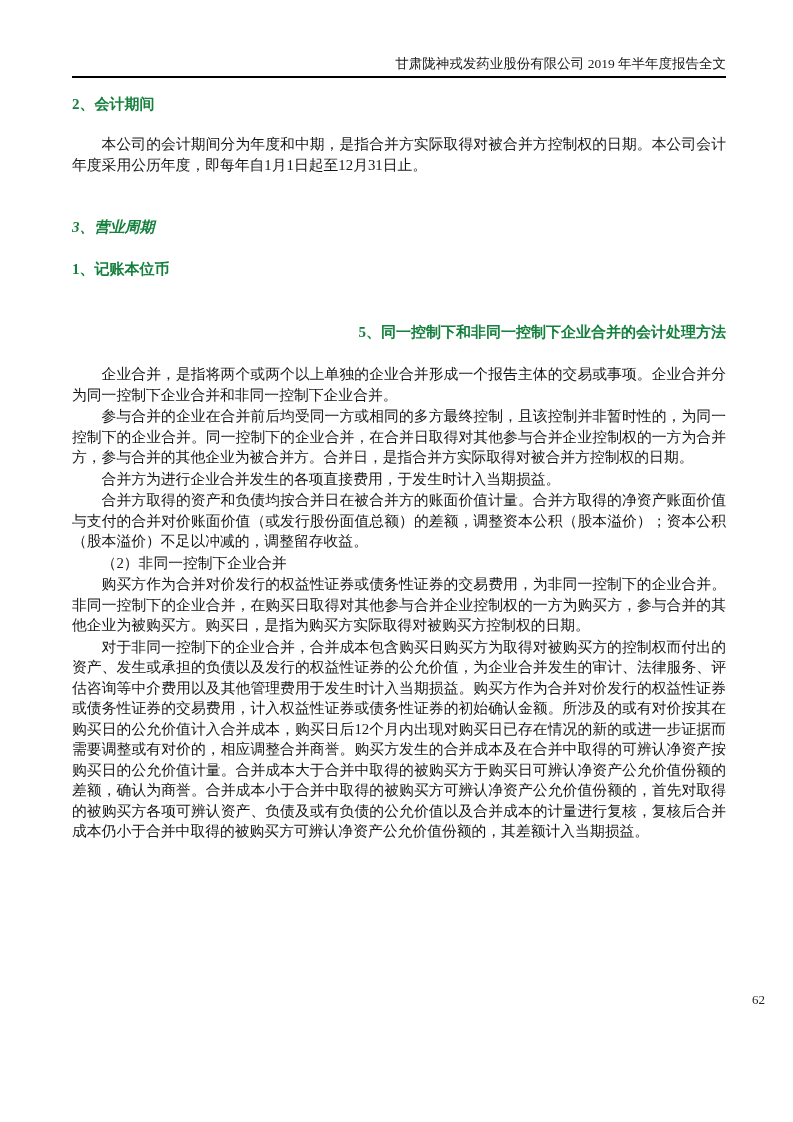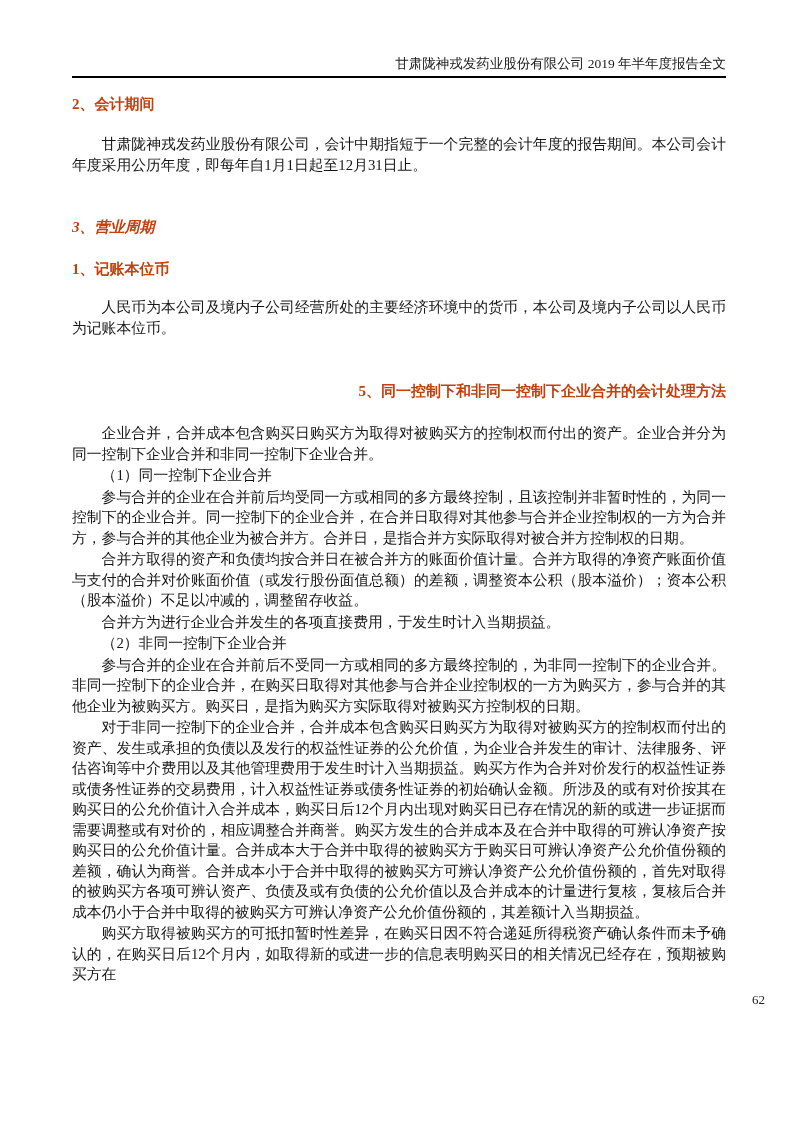--- a/index.html
+++ b/index.html
@@ -24,21 +24,21 @@
   }
   .content {
     margin-left: 72px;
     width: 654px;
   }
   .content h2 {
     font-size: 15px;
     font-weight: bold;
     line-height: 20px;
     margin: 0;
-    color: #c2410c;
+    color: #15803d;
   }
   .content p {
     font-size: 14.8px;
     line-height: 20.5px;
     margin: 1px 0 0 0;
     text-align: justify;
     text-indent: 2em;
     color: #161616;
     word-break: break-all;
   }
@@ -99,43 +99,40 @@
 <div class="page">
 
   <div class="header">
     <span>甘肃陇神戎发药业股份有限公司 2019 年半年度报告全文</span>
   </div>
 
   <main class="content">
 
     <section>
       <h2 class="mt16">2、会计期间</h2>
-      <p class="mt20">甘肃陇神戎发药业股份有限公司，会计中期指短于一个完整的会计年度的报告期间。本公司会计年度采用公历年度，即每年自1月1日起至12月31日止。</p>
+      <p class="mt20">本公司的会计期间分为年度和中期，是指合并方实际取得对被合并方控制权的日期。本公司会计年度采用公历年度，即每年自1月1日起至12月31日止。</p>
     </section>
 
     <section>
       <h2 class="mt42">3、营业周期</h2>
     </section>
 
     <section>
       <h2 class="mt22">1、记账本位币</h2>
-      <p class="mt18">人民币为本公司及境内子公司经营所处的主要经济环境中的货币，本公司及境内子公司以人民币为记账本位币。</p>
     </section>
 
     <section>
       <h2 class="mt43">5、同一控制下和非同一控制下企业合并的会计处理方法</h2>
-      <p class="mt22">企业合并，合并成本包含购买日购买方为取得对被购买方的控制权而付出的资产。企业合并分为同一控制下企业合并和非同一控制下企业合并。</p>
-      <p>（1）同一控制下企业合并</p>
+      <p class="mt22">企业合并，是指将两个或两个以上单独的企业合并形成一个报告主体的交易或事项。企业合并分为同一控制下企业合并和非同一控制下企业合并。</p>
       <p>参与合并的企业在合并前后均受同一方或相同的多方最终控制，且该控制并非暂时性的，为同一控制下的企业合并。同一控制下的企业合并，在合并日取得对其他参与合并企业控制权的一方为合并方，参与合并的其他企业为被合并方。合并日，是指合并方实际取得对被合并方控制权的日期。</p>
+      <p>合并方为进行企业合并发生的各项直接费用，于发生时计入当期损益。</p>
       <p>合并方取得的资产和负债均按合并日在被合并方的账面价值计量。合并方取得的净资产账面价值与支付的合并对价账面价值（或发行股份面值总额）的差额，调整资本公积（股本溢价）；资本公积（股本溢价）不足以冲减的，调整留存收益。</p>
-      <p>合并方为进行企业合并发生的各项直接费用，于发生时计入当期损益。</p>
       <p>（2）非同一控制下企业合并</p>
-      <p>参与合并的企业在合并前后不受同一方或相同的多方最终控制的，为非同一控制下的企业合并。非同一控制下的企业合并，在购买日取得对其他参与合并企业控制权的一方为购买方，参与合并的其他企业为被购买方。购买日，是指为购买方实际取得对被购买方控制权的日期。</p>
+      <p>购买方作为合并对价发行的权益性证券或债务性证券的交易费用，为非同一控制下的企业合并。非同一控制下的企业合并，在购买日取得对其他参与合并企业控制权的一方为购买方，参与合并的其他企业为被购买方。购买日，是指为购买方实际取得对被购买方控制权的日期。</p>
       <p>对于非同一控制下的企业合并，合并成本包含购买日购买方为取得对被购买方的控制权而付出的资产、发生或承担的负债以及发行的权益性证券的公允价值，为企业合并发生的审计、法律服务、评估咨询等中介费用以及其他管理费用于发生时计入当期损益。购买方作为合并对价发行的权益性证券或债务性证券的交易费用，计入权益性证券或债务性证券的初始确认金额。所涉及的或有对价按其在购买日的公允价值计入合并成本，购买日后12个月内出现对购买日已存在情况的新的或进一步证据而需要调整或有对价的，相应调整合并商誉。购买方发生的合并成本及在合并中取得的可辨认净资产按购买日的公允价值计量。合并成本大于合并中取得的被购买方于购买日可辨认净资产公允价值份额的差额，确认为商誉。合并成本小于合并中取得的被购买方可辨认净资产公允价值份额的，首先对取得的被购买方各项可辨认资产、负债及或有负债的公允价值以及合并成本的计量进行复核，复核后合并成本仍小于合并中取得的被购买方可辨认净资产公允价值份额的，其差额计入当期损益。</p>
-      <p>购买方取得被购买方的可抵扣暂时性差异，在购买日因不符合递延所得税资产确认条件而未予确认的，在购买日后12个月内，如取得新的或进一步的信息表明购买日的相关情况已经存在，预期被购买方在</p>
     </section>
 
   </main>
 
   <div class="page-number">62</div>
 
   <div class="brand">
     <div class="brand-top">
       <span class="brand-name">cninf</span>
       <span class="swirl-icon">

